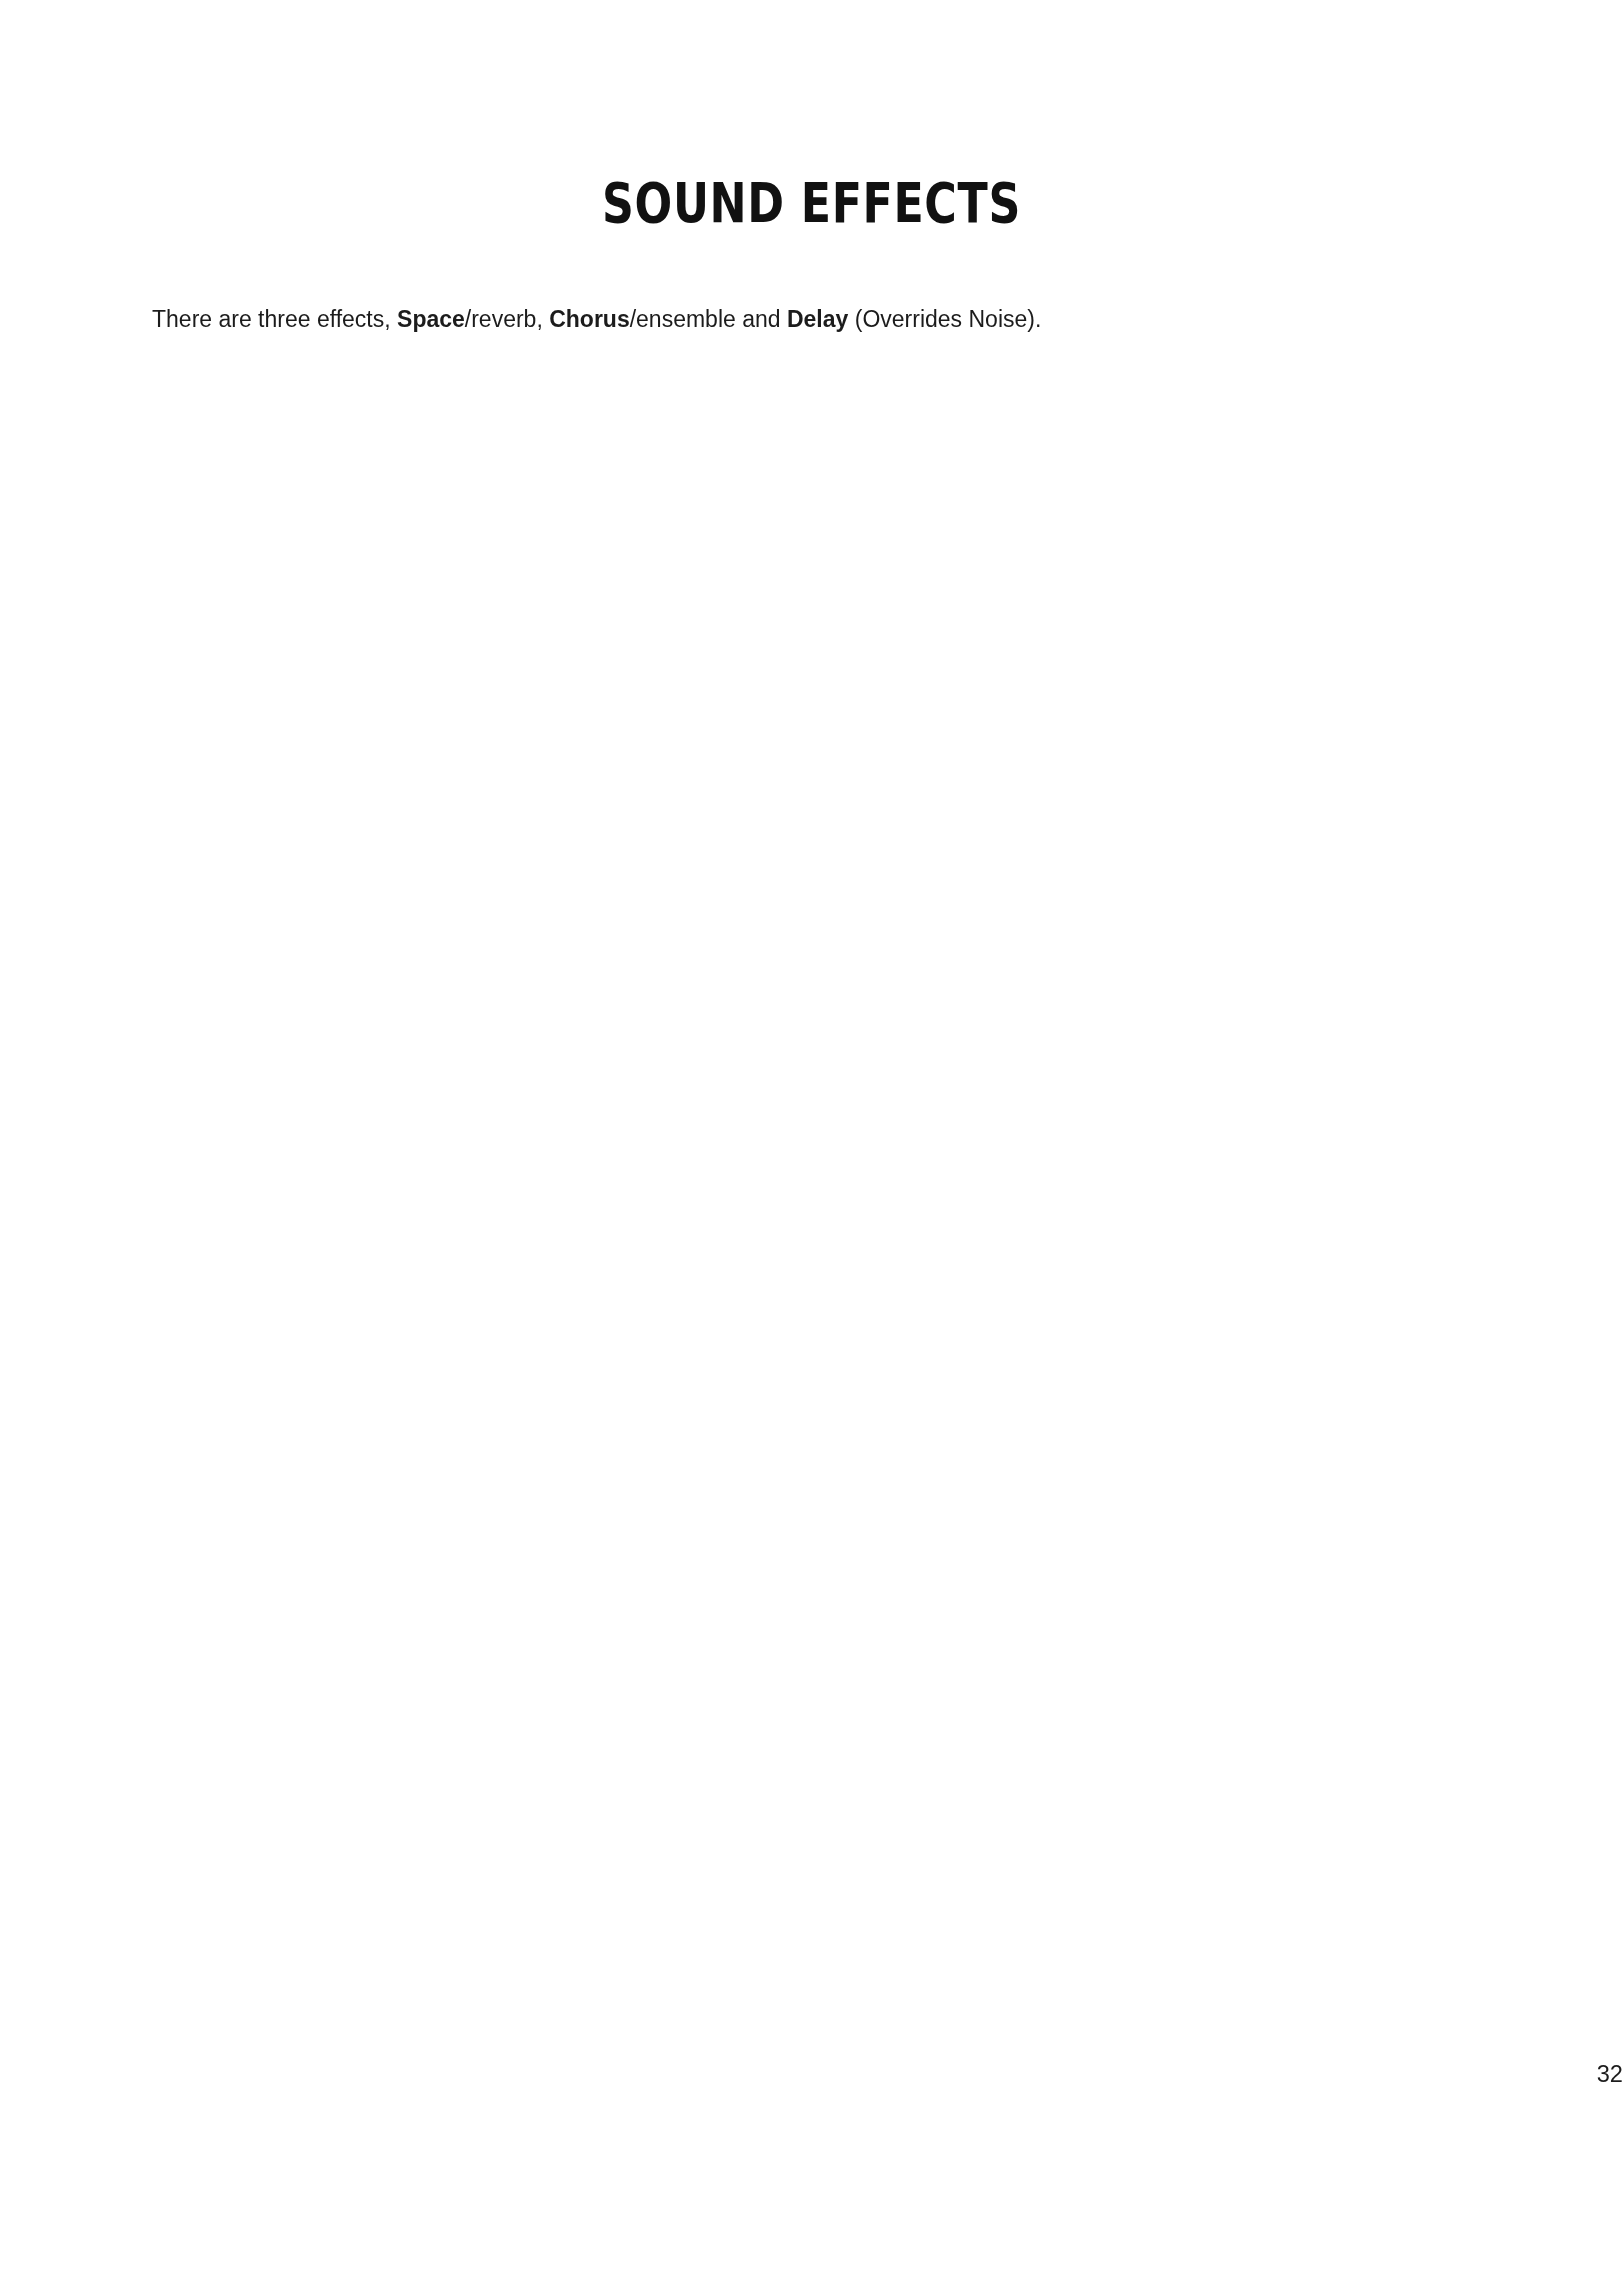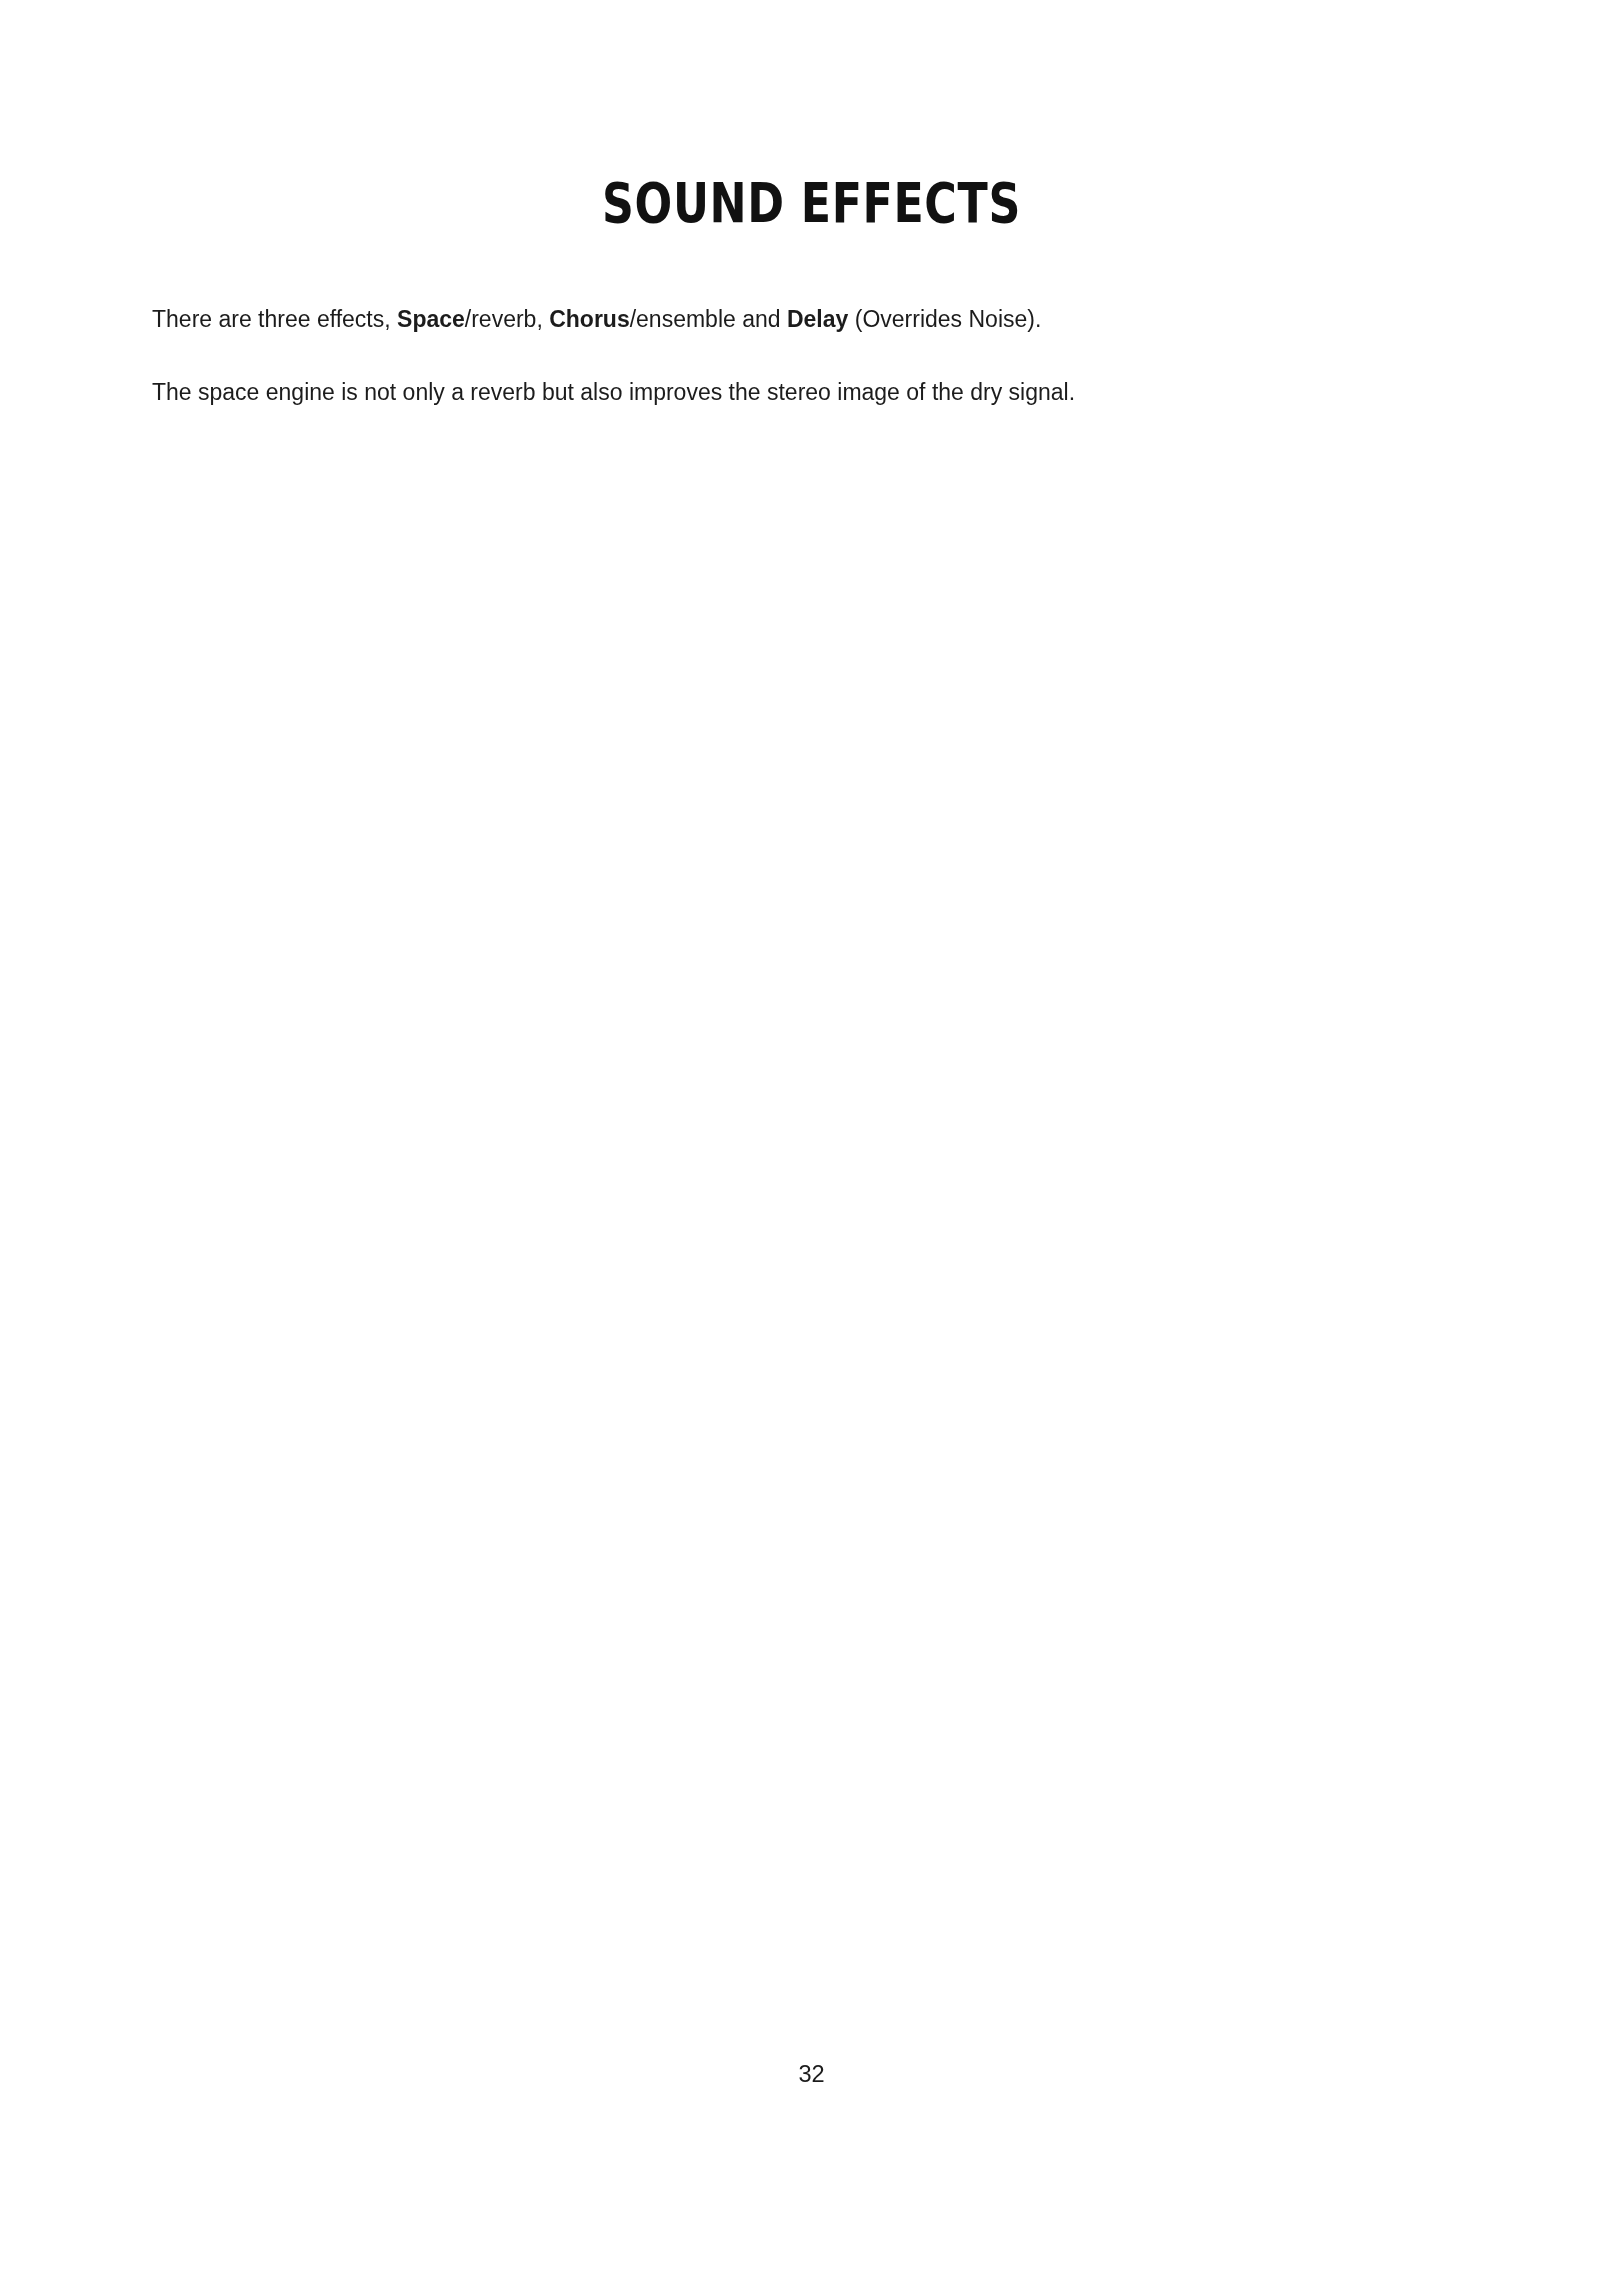--- a/index.html
+++ b/index.html
@@ -56,38 +56,37 @@
   }
   .u {
     text-decoration: underline;
     text-underline-offset: 3.3px;
   }
   .page-number {
     position: absolute;
     left: 0;
     right: 0;
     top: 2061px;
-    text-align: center;
+    text-align: right;
     font-size: 23.6px;
     color: #1c1c1c;
   }
 </style>
 </head>
 <body>
 
 <div class="page">
 
   <h1 class="doc-title">SOUND EFFECTS</h1>
 
   <div class="body-block">
 
     <p class="para noj"><span>There are three effects, </span><span class="b">Space</span><span>/reverb, </span><span class="b">Chorus</span><span>/ensemble and </span><span class="b">Delay</span><span> (Overrides Noise).</span></p>
 
 
-    <p class="para noj"><span>The space engine is not only a reverb but also improves the stereo image of the dry signal.</span></p>
 
 
   </div>
 
   <div class="page-number">32</div>
 
 </div>
 
 
 </body></html>

